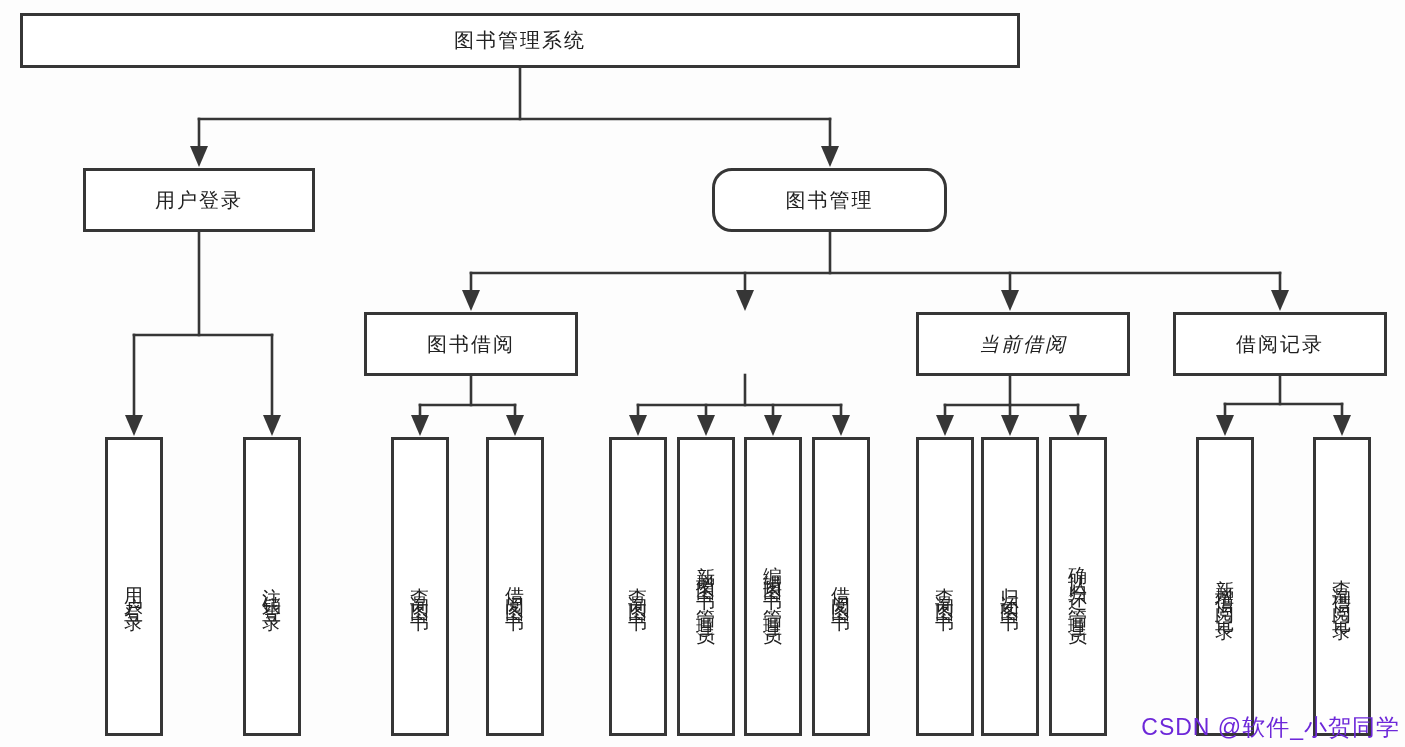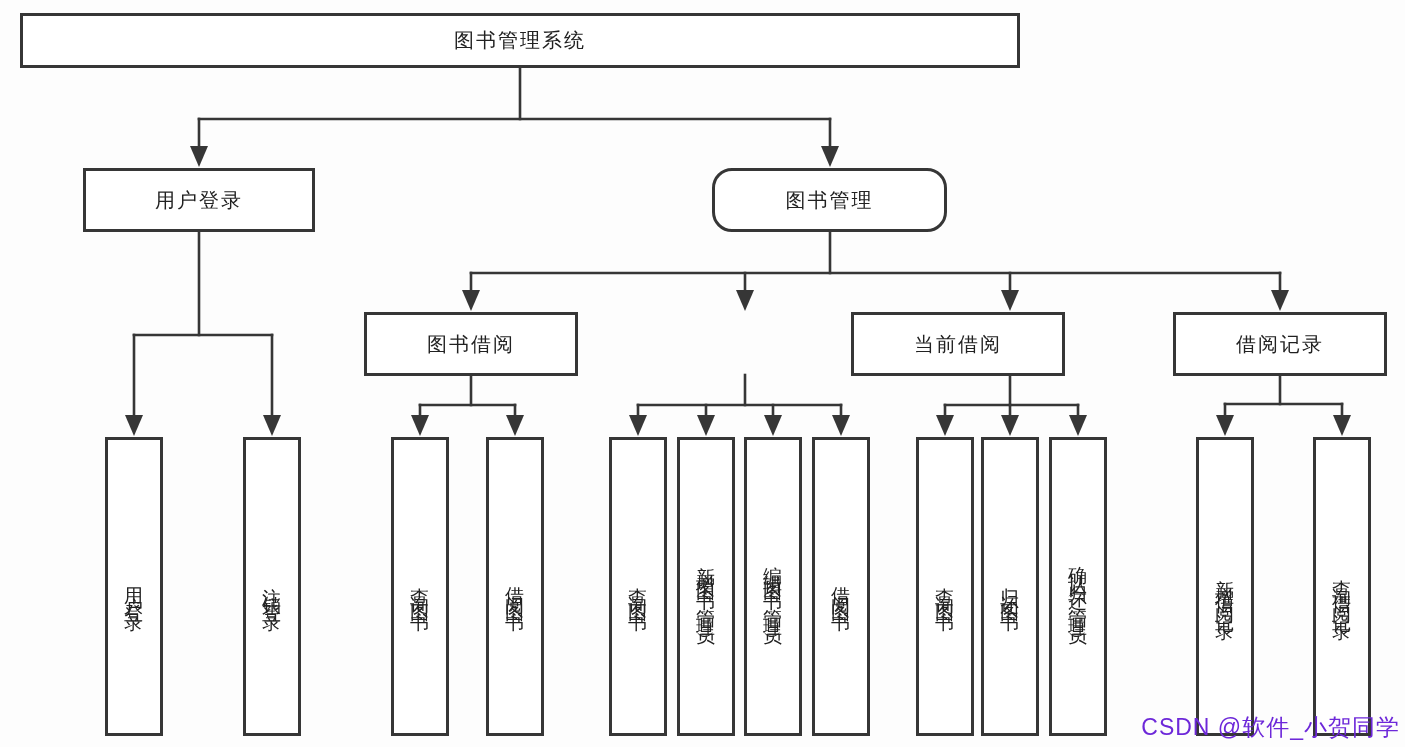--- a/index.html
+++ b/index.html
@@ -137,21 +137,21 @@
   <div class="node h" style="left:83px; top:168px; width:232px; height:64px;">
     <span>用户登录</span>
   </div>
   <div class="node h" style="left:712px; top:168px; width:235px; height:64px;border-radius:20px;">
     <span>图书管理</span>
   </div>
 
   <div class="node h" style="left:364px; top:312px; width:214px; height:64px;">
     <span>图书借阅</span>
   </div>
-  <div class="node h" style="left:851px; top:312px; width:214px; height:64px;">
+  <div class="node h" style="left:916px; top:312px; width:214px; height:64px;font-style:italic;">
     <span>当前借阅</span>
   </div>
   <div class="node h" style="left:1173px; top:312px; width:214px; height:64px;">
     <span>借阅记录</span>
   </div>
 
   <div class="node v" style="left:105px; top:437px; width:58px; height:299px;">
     <span>用户登录</span>
   </div>
   <div class="node v" style="left:243px; top:437px; width:58px; height:299px;">

